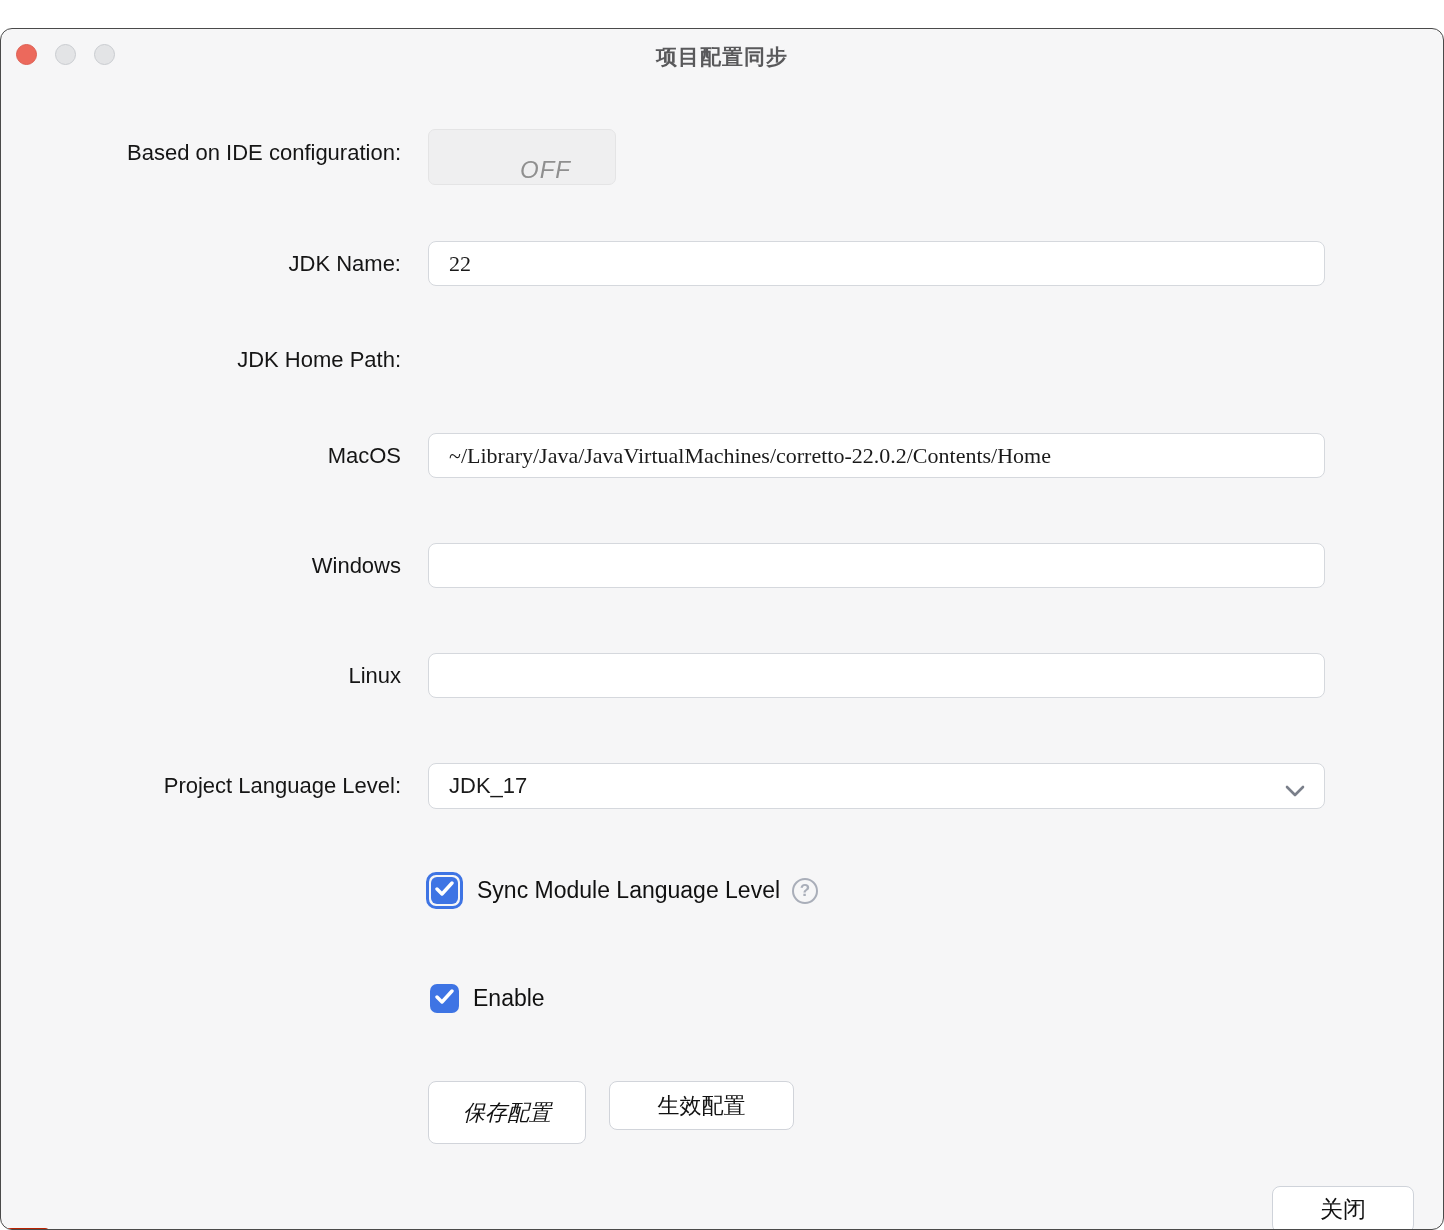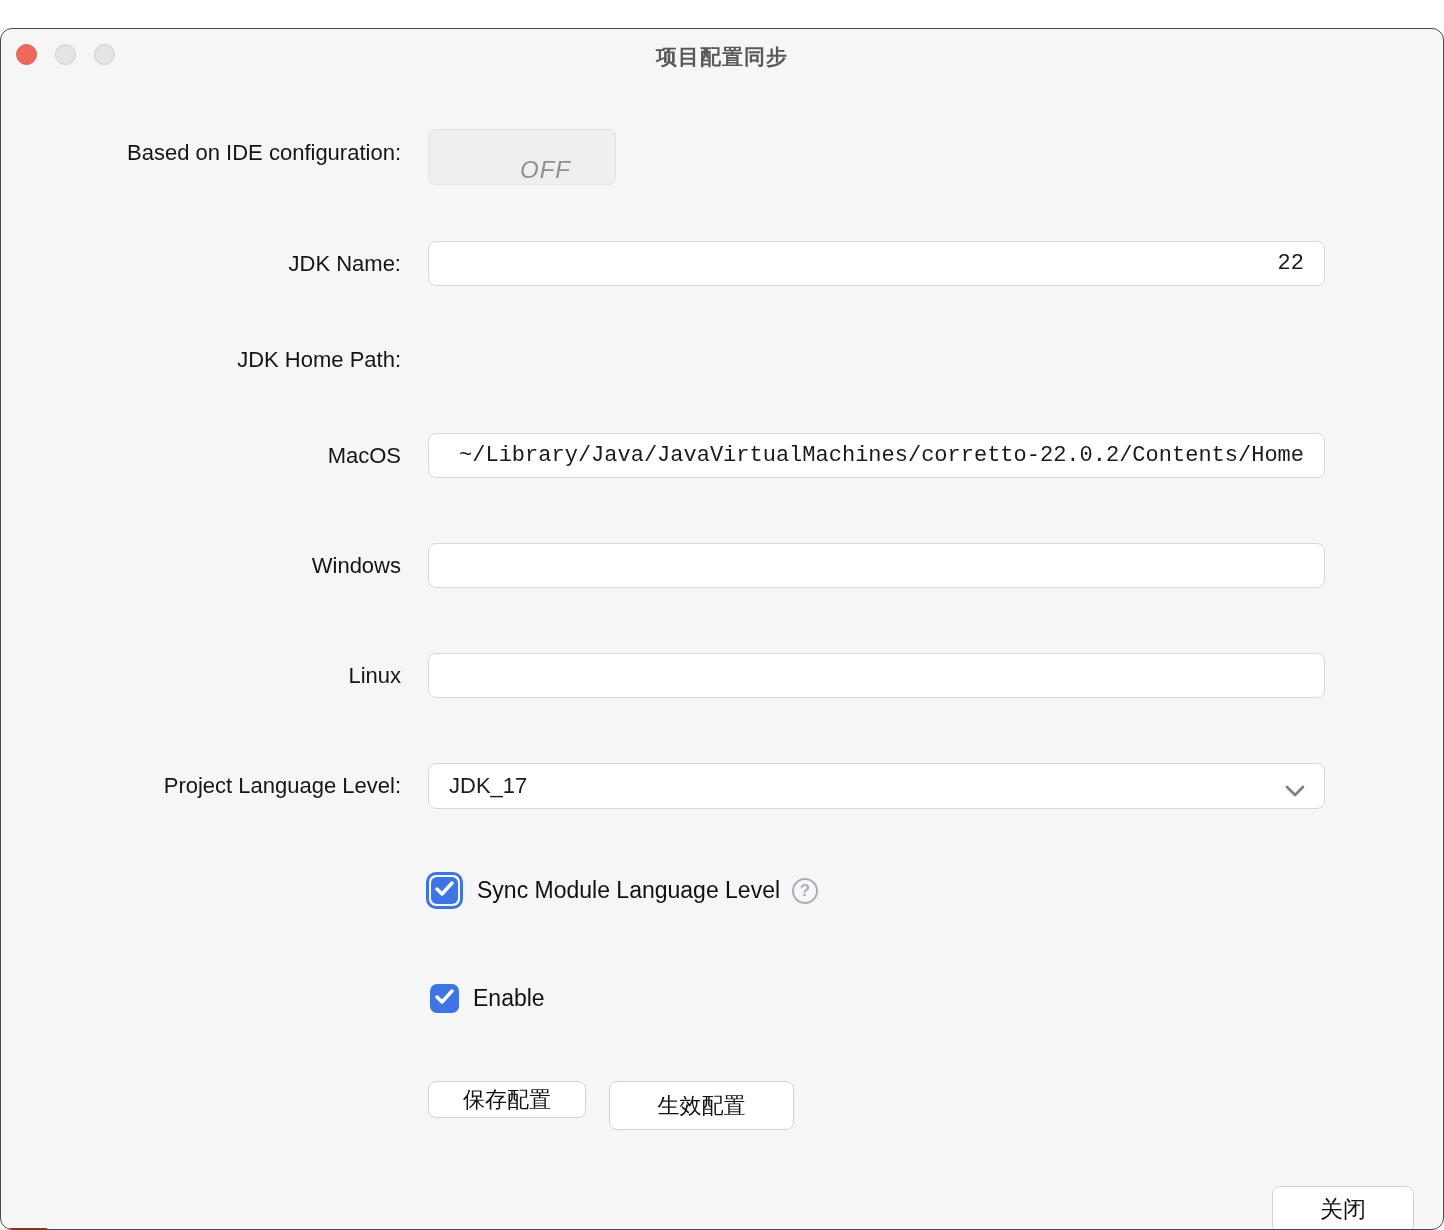--- a/index.html
+++ b/index.html
@@ -27,23 +27,22 @@
   .row { position: absolute; left: 0; width: 1444px; }
   .lbl {
     position: absolute; left: 0; width: 400px; text-align: right;
     font-size: 22px; color: #151515; padding-left: 45px;
   }
   .ctl { position: absolute; left: 427px; }
   .textinput {
     width: 897px; height: 45px;
     background: #ffffff; border: 1px solid #d5d8dd; border-radius: 8px;
     font-size: 22px; color: #1a1a1a; padding: 0 20px;
-    font-family: Liberation Mono, monospace;
+    font-family: Liberation Serif, serif;
     outline: none;
-    text-align: right;
   }
   
   .toggle {
     width: 188px; height: 56px; background: #efeff0;
     border: 1px solid #e4e4e5; border-radius: 7px;
     display: flex; align-items: flex-end; cursor: default; font-style: italic;
   }
   .toggle .knob { width: 47px; background: #c6c6c6; border-radius: 6px 0 0 6px; }
   .toggle .state {
     flex: 1; display: flex; align-items: center; justify-content: center;
@@ -75,21 +74,21 @@
     display: flex; align-items: center; justify-content: center;
     color: #a9aeb9; font-size: 17px; font-weight: bold; margin-left: 12px;
   }
   
   .btn {
     background: #fff; border: 1px solid #d1d4da; border-radius: 8px;
     font-size: 22px; color: #111; font-family: "Liberation Sans", sans-serif;
     display: inline-flex; align-items: center; justify-content: center;
     cursor: default;
   }
-  .btn.save  { position: absolute; left: 427px; top: 1052px; width: 158px; height: 37px; }
+  .btn.save  { position: absolute; left: 427px; top: 1052px; width: 158px; height: 63px; font-style: italic; }
   .btn.apply { position: absolute; left: 608px; top: 1052px; width: 185px; height: 49px; }
   .btn.close-btn { position: absolute; left: 1271px; top: 1157px; width: 142px; height: 47px; font-size: 23px; border-color: #cfd3da; }
   
   .watermark { position: absolute; left: 3px; top: 1199px; display: flex; align-items: center; }
   .wm-badge {
     background: #e33; color: #fff; font-weight: bold; font-style: italic;
     font-size: 15px; border-radius: 6px; padding: 2px 8px 3px 8px;
     border: 1px solid #b20; letter-spacing: 0.5px;
   }
   .wm-text { color: #4d7c0f; font-weight: bold; font-size: 18px; margin-left: 5px; letter-spacing: 1px; }

